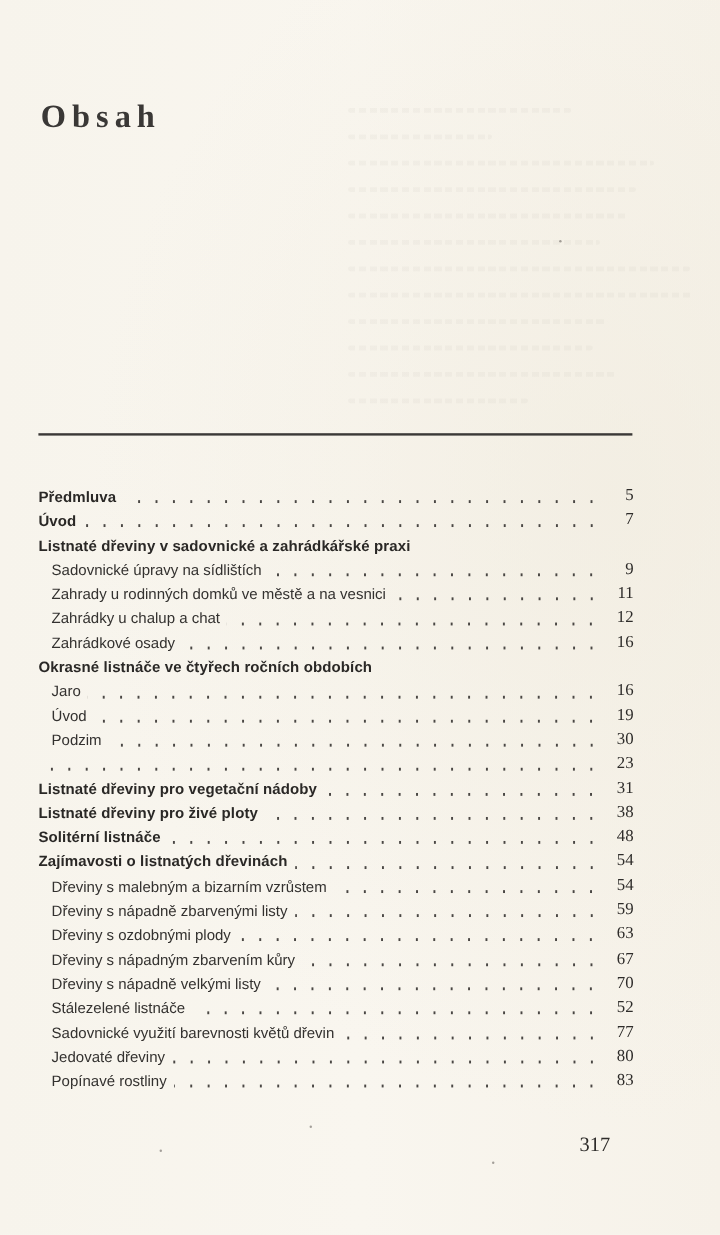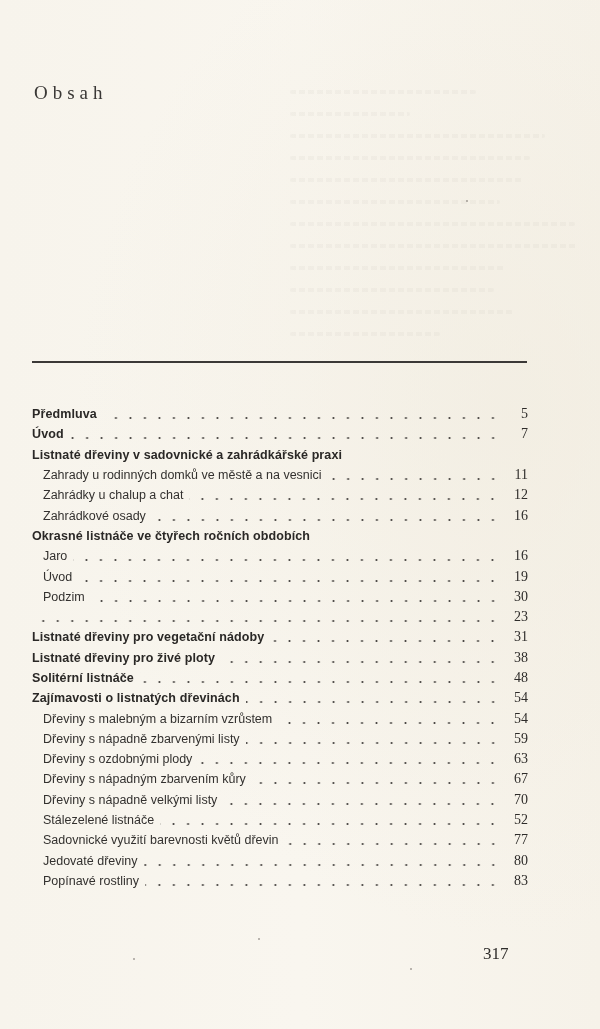--- a/index.html
+++ b/index.html
@@ -36,42 +36,42 @@
       height: 4px;
       margin-bottom: 18px;
       background: repeating-linear-gradient(90deg, rgba(180,175,165,0.18) 0 6px, rgba(0,0,0,0) 6px 9px);
       border-radius: 2px;
     }
     .title {
       position: absolute;
       left: 34px;
       top: 82px;
       font-family: "Liberation Serif", "DejaVu Serif", serif;
-      font-weight: normal;
-      font-size: 19px;
+      font-weight: bold;
+      font-size: 27px;
       letter-spacing: 5px;
       color: #3a3836;
     }
     .rule {
       position: absolute;
       left: 32px;
       top: 361px;
       width: 495px;
       height: 2px;
       background: #3b3937;
     }
     .toc {
       position: absolute;
       left: 32px;
       top: 404px;
       width: 496px;
     }
     .toc-row {
       display: flex;
-      align-items: center;
+      align-items: flex-start;
       height: 20.3px;
       font-size: 13.5px;
       line-height: 20px;
       white-space: nowrap;
     }
     .toc-row.lvl1 .toc-label {
       font-family: "Liberation Sans", "DejaVu Sans", sans-serif;
       font-weight: bold;
       font-size: 12.5px;
       letter-spacing: 0.1px;
@@ -158,20 +158,25 @@
       <span class="toc-label">Úvod</span>
       <span class="toc-leader"></span>
       <span class="toc-page">7</span>
     </div>
     <div class="toc-row lvl1">
       <span class="toc-label">Listnaté dřeviny v sadovnické a zahrádkářské praxi</span>
       <span class="toc-leader none"></span>
       <span class="toc-page"></span>
     </div>
     <div class="toc-row lvl2">
+      <span class="toc-label">Sadovnické úpravy na sídlištích</span>
+      <span class="toc-leader"></span>
+      <span class="toc-page">9</span>
+    </div>
+    <div class="toc-row lvl2">
       <span class="toc-label">Zahrady u rodinných domků ve městě a na vesnici</span>
       <span class="toc-leader"></span>
       <span class="toc-page">11</span>
     </div>
     <div class="toc-row lvl2">
       <span class="toc-label">Zahrádky u chalup a chat</span>
       <span class="toc-leader"></span>
       <span class="toc-page">12</span>
     </div>
     <div class="toc-row lvl2">

